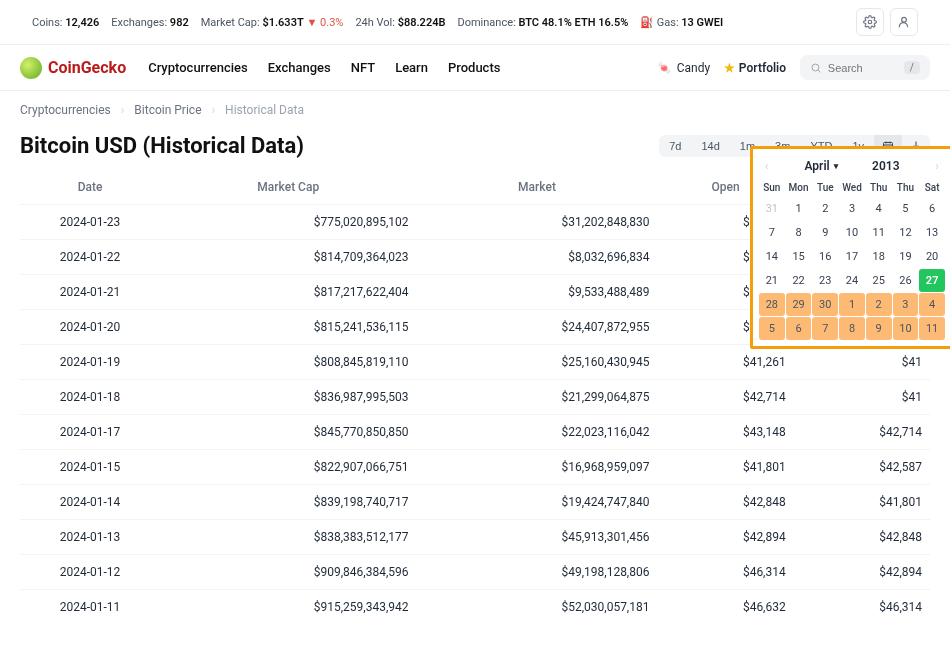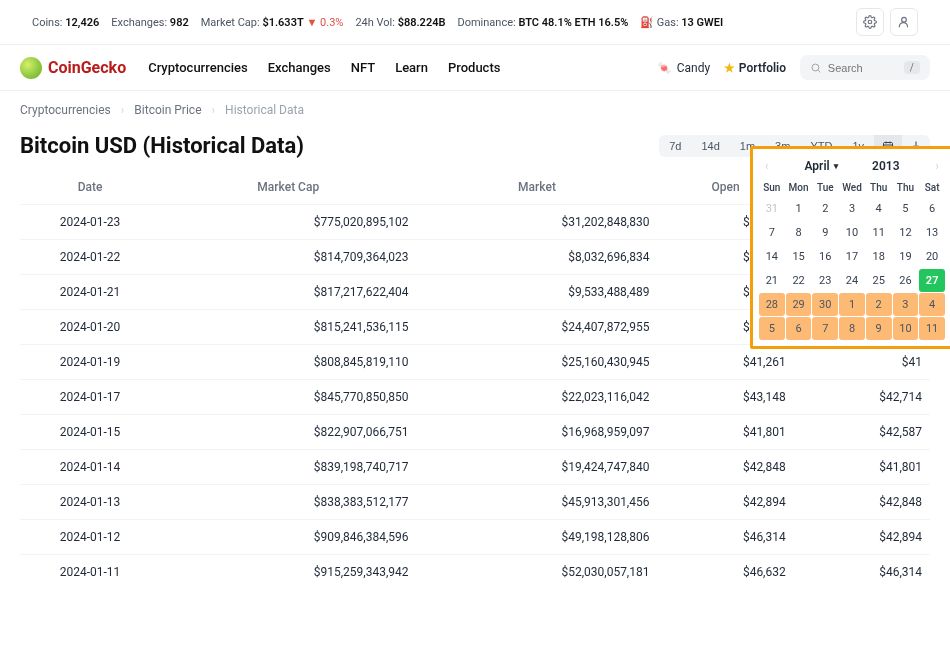--- a/index.html
+++ b/index.html
@@ -188,20 +188,27 @@
           <td class="num">$41</td>
         </tr>
         <tr>
           <td>2024-01-19</td>
           <td class="num">$808,845,819,110</td>
           <td class="num">$25,160,430,945</td>
           <td class="num">$41,261</td>
           <td class="num">$41</td>
         </tr>
         <tr>
+          <td>2024-01-18</td>
+          <td class="num">$836,987,995,503</td>
+          <td class="num">$21,299,064,875</td>
+          <td class="num">$42,714</td>
+          <td class="num">$41</td>
+        </tr>
+        <tr>
           <td>2024-01-17</td>
           <td class="num">$845,770,850,850</td>
           <td class="num">$22,023,116,042</td>
           <td class="num">$43,148</td>
           <td class="num">$42,714</td>
         </tr>
         <tr>
           <td>2024-01-15</td>
           <td class="num">$822,907,066,751</td>
           <td class="num">$16,968,959,097</td>

